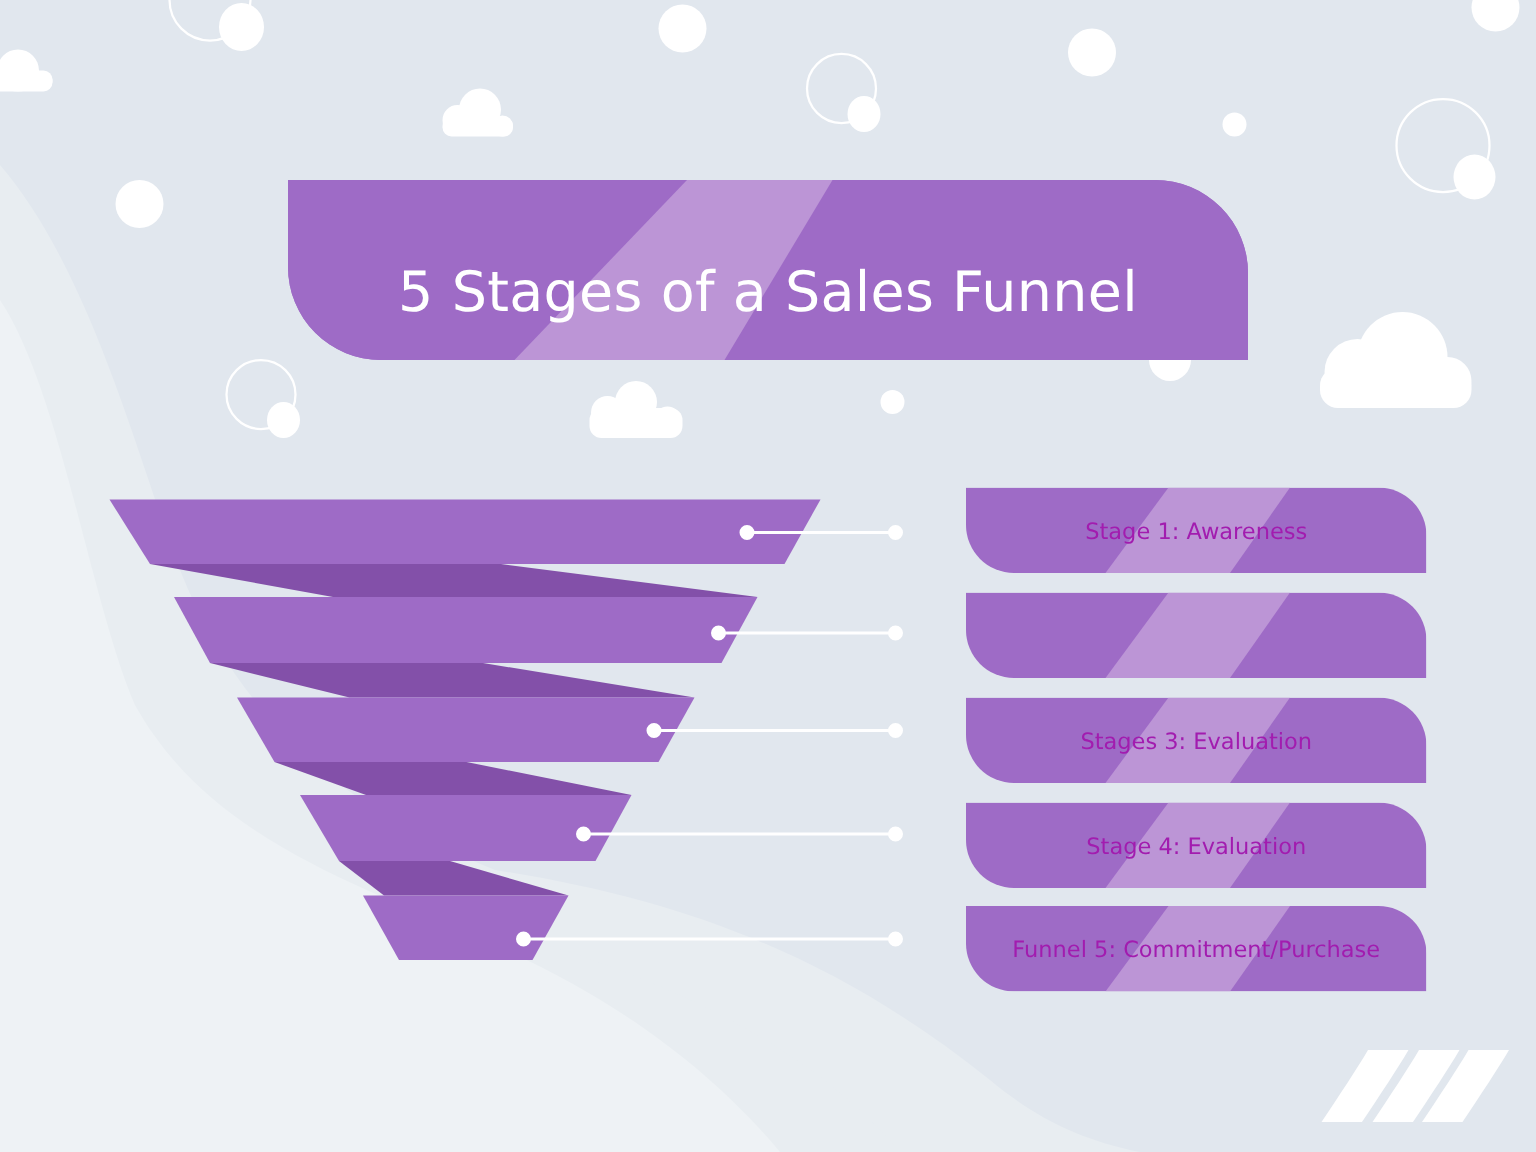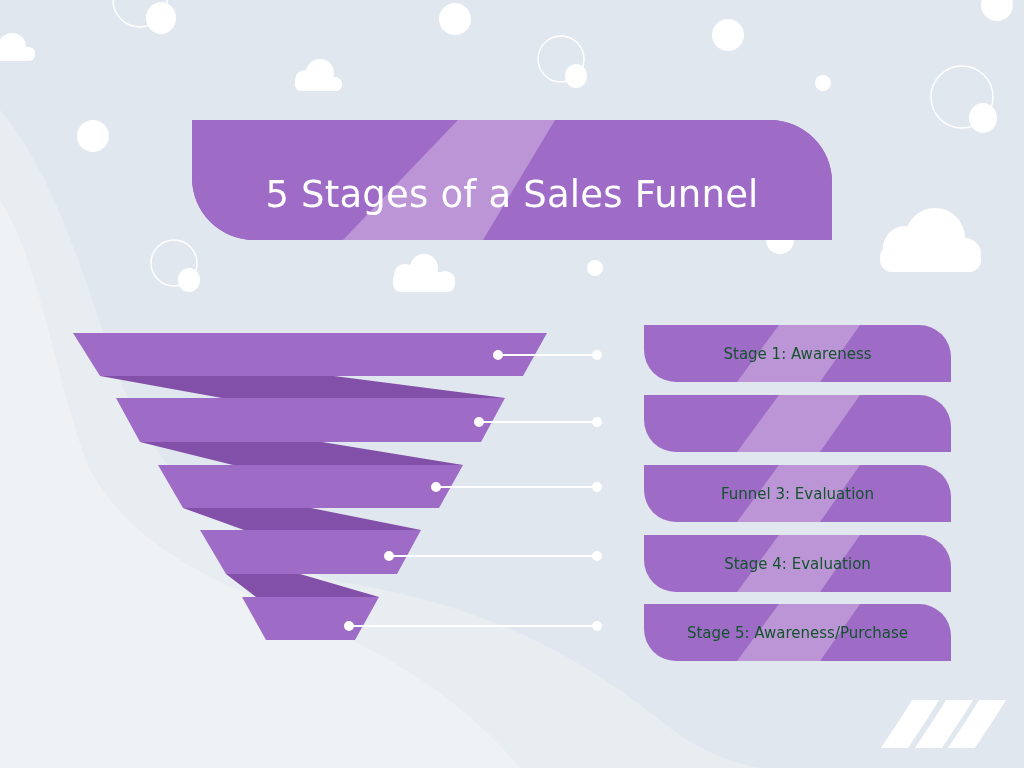--- a/index.html
+++ b/index.html
@@ -7,21 +7,21 @@
     .stage { position: relative; width: 1024px; height: 768px; }
     svg.art { position: absolute; left: 0; top: 0; }
     .title-text {
       position: absolute; left: 192px; top: 120px; width: 640px; height: 148px;
       display: flex; align-items: center; justify-content: center;
       color: #ffffff; font-family: "DejaVu Sans", sans-serif; font-size: 37px; letter-spacing: 0.2px;
     }
     .stage-label {
       position: absolute; left: 644px; width: 307px; height: 57px;
       display: flex; align-items: center; justify-content: center;
-      color: #14532d; font-family: "DejaVu Sans", sans-serif; font-size: 15px;
+      color: #a21caf; font-family: "DejaVu Sans", sans-serif; font-size: 15px;
     }
   </style>
 </head>
 <body>
 
 <div class="stage">
 
   <svg class="art" width="1024" height="768" viewBox="0 0 1024 768">
     <defs>
       <clipPath id="titleClip">
@@ -176,16 +176,16 @@
     <g fill="#ffffff">
       <path d="M912,700 L939,700 C932,712 920,730 908,748 L881,748 C893,730 905,712 912,700 Z"></path>
       <path d="M946,700 L973,700 C966,712 954,730 942,748 L915,748 C927,730 939,712 946,700 Z"></path>
       <path d="M979,700 L1006,700 C999,712 987,730 975,748 L948,748 C960,730 972,712 979,700 Z"></path>
     </g>
   </svg>
 
   <div class="title-text">5 Stages of a Sales Funnel</div>
 
   <div class="stage-label" style="top:325px">Stage 1: Awareness</div>
-  <div class="stage-label" style="top:465px">Funnel 3: Evaluation</div>
+  <div class="stage-label" style="top:465px">Stages 3: Evaluation</div>
   <div class="stage-label" style="top:535px">Stage 4: Evaluation</div>
-  <div class="stage-label" style="top:604px">Stage 5: Awareness/Purchase</div>
+  <div class="stage-label" style="top:604px">Funnel 5: Commitment/Purchase</div>
 </div>
 
 </body></html>

